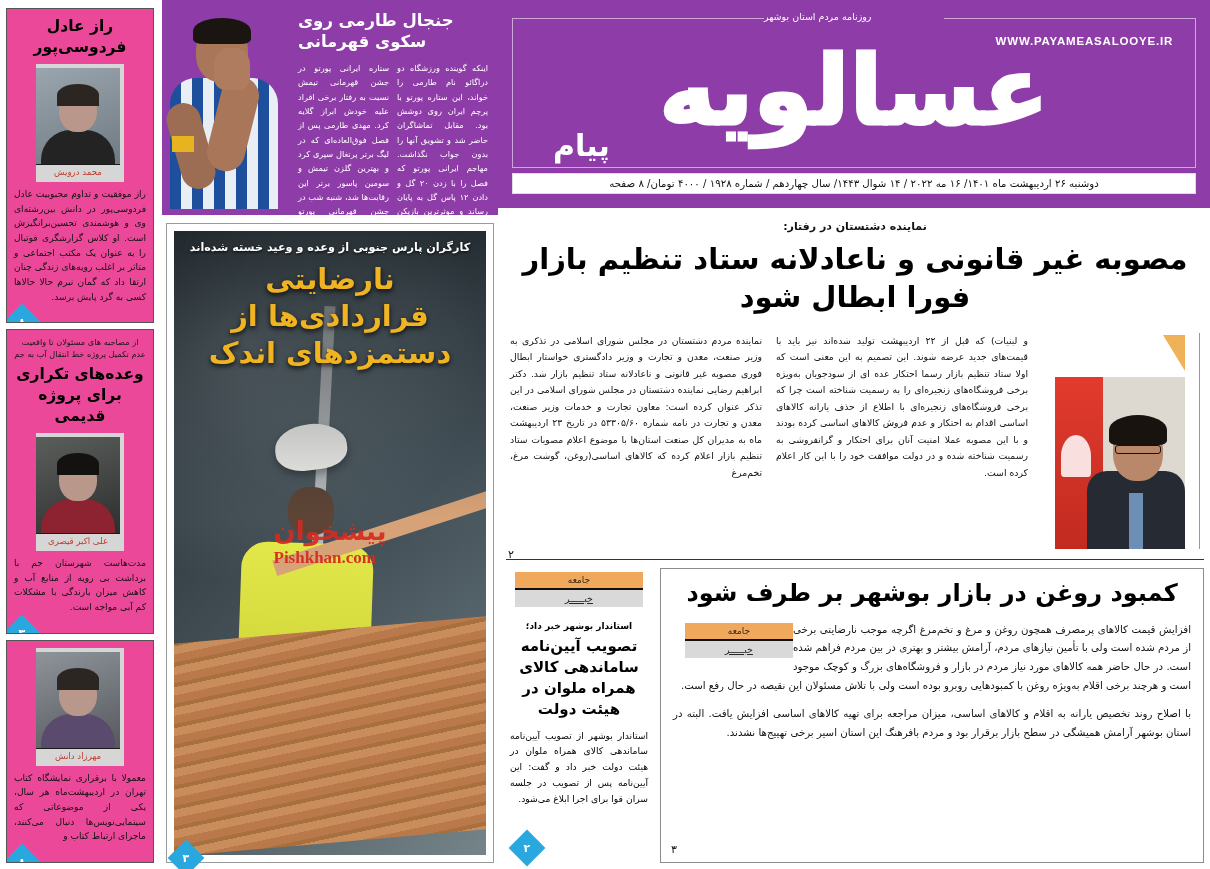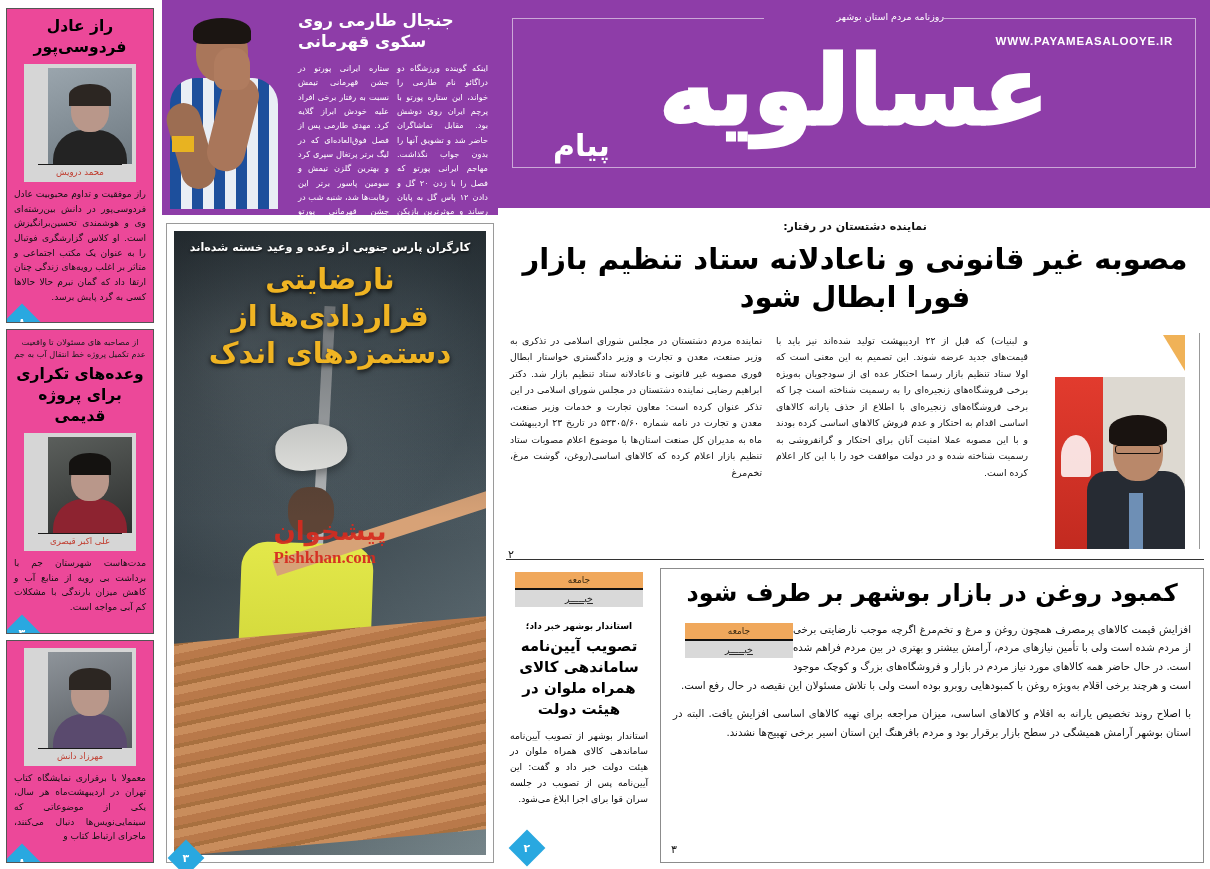--- a/index.html
+++ b/index.html
@@ -59,21 +59,21 @@
     font-size: 15.5px;
     font-weight: bold;
     line-height: 1.35;
     text-align: center;
     color: #000;
     margin-bottom: 6px;
     letter-spacing: -0.3px;
   }
 
   .op-photo-wrap {
-    width: 112px;
+    width: 88px;
     background: #d6d6d6;
     padding: 4px 4px 0 4px;
     margin-bottom: 5px;
   }
   .op-photo {
     width: 84px;
     height: 96px;
     background: #8c8c8c;
     position: relative;
     overflow: hidden;
@@ -343,21 +343,21 @@
     margin: -8px -6px 0 -8px;
   }
   .mh-inner {
     border: 1px solid rgba(255,255,255,.55);
     height: 150px;
     position: relative;
     margin-top: 10px;
   }
   .mh-tagline {
     position: absolute; top: -8px; left: 0; right: 0;
-    text-align: right; color: #fff;
+    text-align: left; color: #fff;
     font-size: 9.5px; letter-spacing: 1.4px;
     background: #8e3da8; width: 180px; margin: 0 auto;
   }
   .mh-url {
     position: absolute; top: 16px; right: 22px;
     color: #fff; font-size: 11.5px; font-weight: bold;
     letter-spacing: .8px; direction: ltr;
     font-family: "Liberation Sans", sans-serif;
   }
   .mh-logo {
@@ -630,20 +630,21 @@
 
   <section class="leftcol">
 
     <header class="masthead">
       <div class="mh-inner">
         <div class="mh-tagline">روزنامه مردم استان بوشهر</div>
         <div class="mh-url">WWW.PAYAMEASALOOYE.IR</div>
         <div class="mh-logo">عسالویه</div>
         <div class="mh-logo-sub">پیام</div>
       </div>
+      <div class="mh-dateline">دوشنبه ۲۶ اردیبهشت ماه ۱۴۰۱/ ۱۶ مه ۲۰۲۲ / ۱۴ شوال ۱۴۴۳/ سال چهاردهم / شماره ۱۹۲۸ / ۴۰۰۰ تومان/ ۸ صفحه</div>
     </header>
 
     <article class="lead">
       <div class="lead-kicker">نماینده دشتستان در رفتار:</div>
       <h1 class="lead-title">مصوبه غیر قانونی و ناعادلانه ستاد تنظیم بازار فورا ابطال شود</h1>
       <div class="lead-body">
         <div class="lead-col">نماینده مردم دشتستان در مجلس شورای اسلامی در تذکری به وزیر صنعت، معدن و تجارت و وزیر دادگستری خواستار ابطال فوری مصوبه غیر قانونی و ناعادلانه ستاد تنظیم بازار شد. دکتر ابراهیم رضایی نماینده دشتستان در مجلس شورای اسلامی در این تذکر عنوان کرده است: معاون تجارت و خدمات وزیر صنعت، معدن و تجارت در نامه شماره ۵۳۳۰۵/۶۰ در تاریخ ۲۳ اردیبهشت ماه به مدیران کل صنعت استان‌ها با موضوع اعلام مصوبات ستاد تنظیم بازار اعلام کرده که کالاهای اساسی(روغن، گوشت مرغ، تخم‌مرغ</div>
         <div class="lead-col">و لبنیات) که قبل از ۲۲ اردیبهشت تولید شده‌اند نیز باید با قیمت‌های جدید عرضه شوند. این تصمیم به این معنی است که اولا ستاد تنظیم بازار رسما احتکار عده ای از سودجویان به‌ویژه برخی فروشگاه‌های زنجیره‌ای را به رسمیت شناخته است چرا که برخی فروشگاه‌های زنجیره‌ای با اطلاع از حذف یارانه کالاهای اساسی اقدام به احتکار و عدم فروش کالاهای اساسی کرده بودند و با این مصوبه عملا امنیت آنان برای احتکار و گرانفروشی به رسمیت شناخته شده و در دولت موافقت خود را با این کار اعلام کرده است.</div>
         <div class="lead-photo-col">
           <div class="lead-tri"></div>

